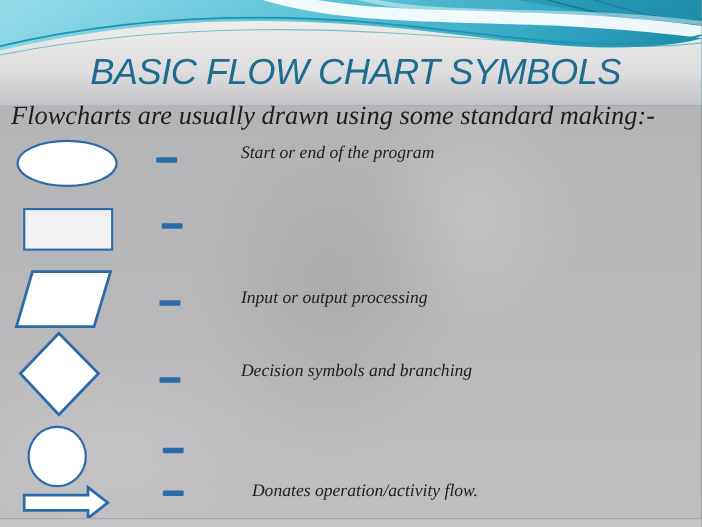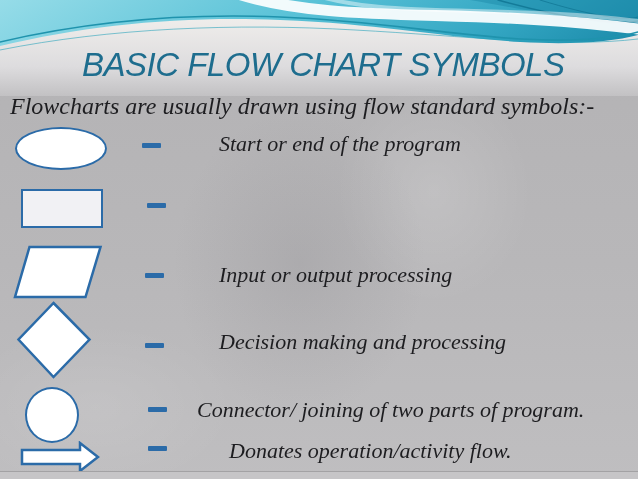--- a/index.html
+++ b/index.html
@@ -27,21 +27,21 @@
     color:var(--title,#1e6d8e);
     white-space:nowrap;
   }
   .subtitle{
     position:absolute;left:10px;top:93px;
     font-size:24px;color:var(--text,#1d1d20);
     white-space:nowrap;
   }
   .row-label{
     position:absolute;
-    font-size:22px;color:var(--text,#1d1d20);
+    font-size:16px;color:var(--text,#1d1d20);
     white-space:nowrap;
   }
   .dash{
     position:absolute;width:19px;height:5px;border-radius:1px;
     background:var(--shape_stroke,#2b6ba8);
   }
   .shp{position:absolute;box-sizing:border-box;}
   .oval{
     left:15px;top:127px;width:92px;height:43px;
     border:2.5px solid var(--shape_stroke,#2b6ba8);
@@ -105,44 +105,43 @@
 
     <path d="M0,46 C90,25 180,16 280,20 C380,24 432,36 520,42 C572,45 612,42 638,35 L638,96 L0,96 Z" fill="url(#liteGrad)"></path>
 
     <path class="ln" d="M0,42 C90,21 180,13 280,17 C380,21 432,33 520,39 C574,42 612,39 638,32" stroke="#1f93ad" stroke-width="1.6"></path>
     <path class="ln" d="M0,50 C110,28 235,23 355,30 C465,36 565,48 638,39" stroke="#2aa3bb" stroke-width="1" opacity="0.6"></path>
   </svg>
 
   <div id="mottle"></div>
 
   <div class="page-title">BASIC FLOW CHART SYMBOLS</div>
-  <div class="subtitle">Flowcharts are usually drawn using flow standard symbols:-</div>
+  <div class="subtitle">Flowcharts are usually drawn using some standard making:-</div>
 
   <div class="shp oval"></div>
   <div class="dash dash1"></div>
   <div class="row-label lbl1">Start or end of the program</div>
 
   <div class="shp rect"></div>
   <div class="dash dash2"></div>
 
   <svg class="shp" style="left:13px;top:245px;" width="90" height="54" viewBox="0 0 90 54">
     <polygon points="16.5,2 87.5,2 72.5,52 2,52" fill="#ffffff" stroke="#2b6ba8" stroke-width="2.5"></polygon>
   </svg>
   <div class="dash dash3"></div>
   <div class="row-label lbl3">Input or output processing</div>
 
   <svg class="shp" style="left:16px;top:301px;" width="76" height="78" viewBox="0 0 76 78">
     <polygon points="37.5,2 73.5,38.5 37.5,76 2.5,38.5" fill="#ffffff" stroke="#2b6ba8" stroke-width="2.5"></polygon>
   </svg>
   <div class="dash dash4"></div>
-  <div class="row-label lbl4">Decision making and processing</div>
+  <div class="row-label lbl4">Decision symbols and branching</div>
 
   <div class="shp circ"></div>
   <div class="dash dash5"></div>
-  <div class="row-label lbl5">Connector/ joining of two parts of program.</div>
 
   <svg class="shp" style="left:20px;top:441px;" width="80" height="32" viewBox="0 0 80 32">
     <path d="M2,9 L60,9 L60,2 L78,16 L60,30 L60,23 L2,23 Z" fill="#ffffff" stroke="#2b6ba8" stroke-width="2.5" stroke-linejoin="miter"></path>
   </svg>
   <div class="dash dash6"></div>
   <div class="row-label lbl6">Donates operation/activity flow.</div>
 
   <div class="bottom-strip"></div>
 </div>
 

